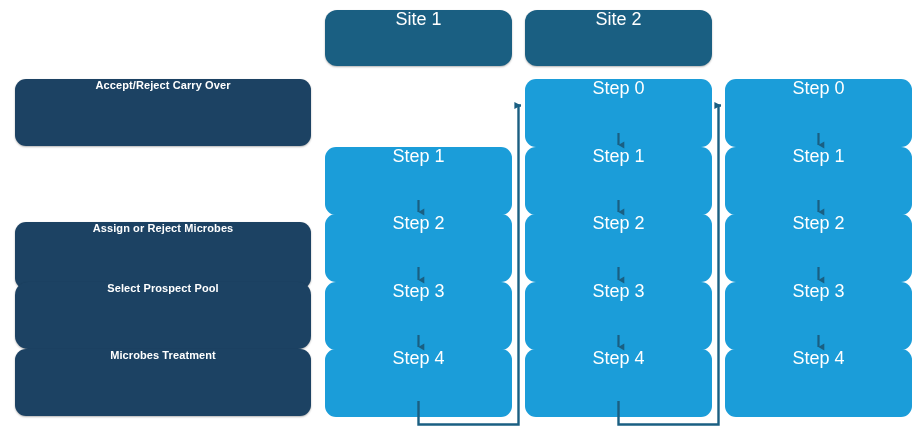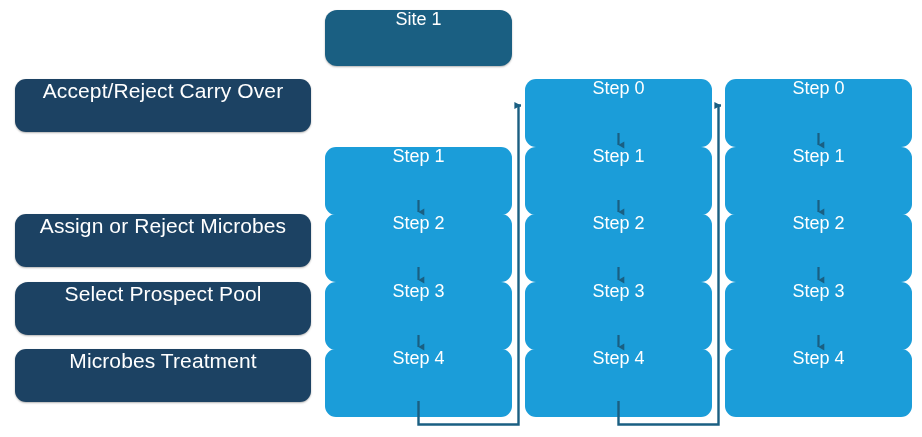--- a/index.html
+++ b/index.html
@@ -32,24 +32,24 @@
     text-align: center;
     border-radius: 11px;
     line-height: 1.1;
     user-select: none;
   }
 
   
   .stage-box {
     left: 15px;
     width: 296px;
-    height: 53px;
+    height: 67px;
     background: #1c4263;
-    font-size: 21px;
-    font-weight: 400;
+    font-size: 11px;
+    font-weight: 700;
     letter-spacing: 0.1px;
     box-shadow: 0 1px 2px rgba(0,0,0,0.30);
   }
 
   
   .site-box {
     top: 10px;
     width: 187px;
     height: 56px;
     background: #1a5f82;
@@ -79,32 +79,35 @@
   }
 </style>
 </head>
 <body>
 
 <div id="canvas">
 
   <div class="box stage-box" style="top:79px;">
     <span>Accept/Reject Carry Over</span>
   </div>
-  <div class="box stage-box" style="top:214px;">
+  <div class="box stage-box" style="top:222px;">
     <span>Assign or Reject Microbes</span>
   </div>
   <div class="box stage-box" style="top:282px;border-radius:13px;">
     <span>Select Prospect Pool</span>
   </div>
   <div class="box stage-box" style="top:349px;">
     <span>Microbes Treatment</span>
   </div>
 
   <div class="box site-box" style="left:325px;">
     <span>Site 1</span>
+  </div>
+  <div class="box site-box" style="left:525px;">
+    <span>Site 2</span>
   </div>
 
   <div class="box step-box" style="left:325px; top:147px;">
     <span>Step 1</span>
   </div>
   <div class="box step-box" style="left:325px; top:214px;">
     <span>Step 2</span>
   </div>
   <div class="box step-box" style="left:325px; top:282px;">
     <span>Step 3</span>

